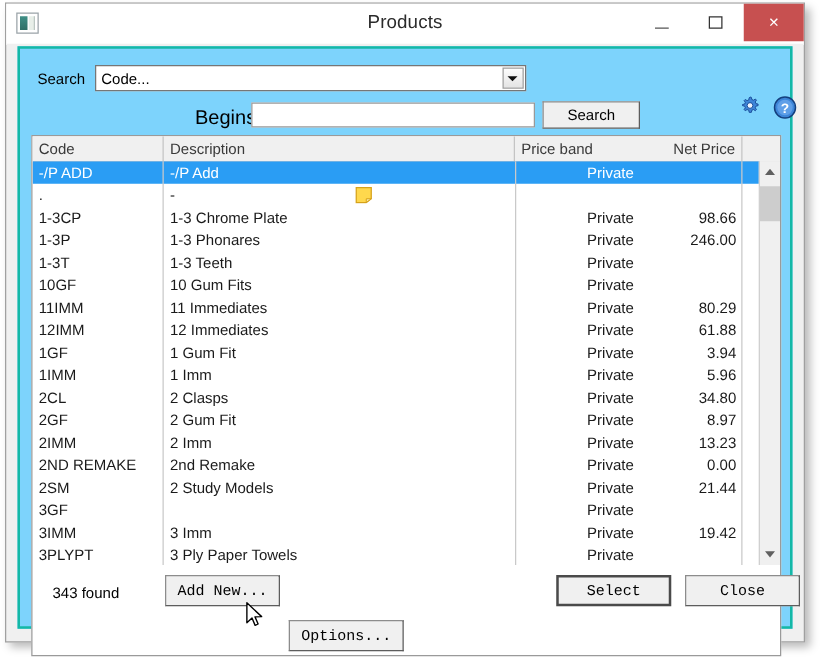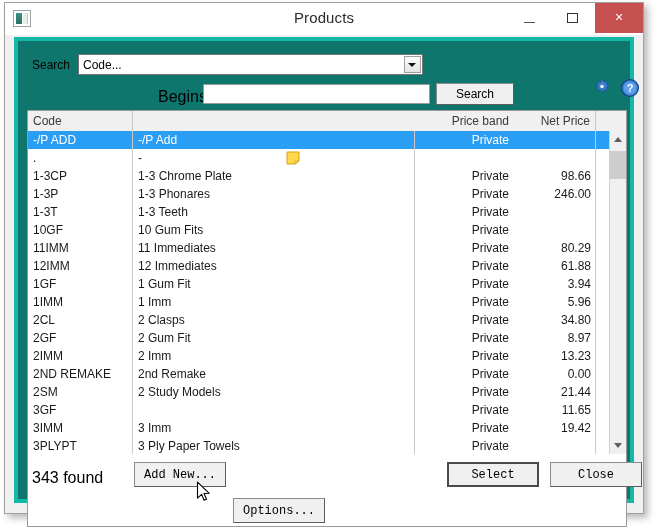--- a/index.html
+++ b/index.html
@@ -104,22 +104,22 @@
     font-family: "Liberation Sans", sans-serif;
   }
 
   
   #client {
     position: absolute;
     left: 9px;
     top: 34px;
     width: 620px;
     height: 466px;
-    background: #0f766e;
-    border: 4px solid #14b8a6;
+    background: #7dd3fc;
+    border: 2px solid #14b8a6;
     box-sizing: border-box;
   }
 
   
   #label-search {
     position: absolute;
     left: 14px; top: 17px;
     font-size: 12px;
     color: #000;
   }
@@ -223,21 +223,21 @@
     color: #3a3a3a;
     box-sizing: border-box;
     border-right: 1px solid #c4c4c4;
     padding: 0 5px;
     overflow: hidden;
     white-space: nowrap;
     cursor: default;
   }
   .h-code { left: 0;   width: 105px; }
   .h-desc { left: 105px; width: 281px; }
-  .h-band { left: 386px; width: 100px; text-align: right; border-right: none !important; }
+  .h-band { left: 386px; width: 100px; border-right: none !important; }
   .h-net  { left: 486px; width: 82px; text-align: right; }
   .h-end  { left: 568px; width: 30px; border-right: none !important; }
 
   #grid-body {
     position: absolute;
     left: 0; top: 20px;
     width: 582px;
     height: 323px;
     overflow: hidden;
   }
@@ -316,22 +316,22 @@
     position: absolute;
     left: 0; top: 20px;
     width: 16px; height: 28px;
     background: #cdcdcd;
     cursor: default;
   }
 
   
   #found-label {
     position: absolute;
-    left: 14px; top: 428px;
-    font-size: 16px;
+    left: 26px; top: 428px;
+    font-size: 12px;
     color: #000;
   }
   .fbtn {
     position: absolute;
     top: 421px;
     height: 25px;
     font-family: Liberation Mono, monospace;
     font-size: 12px;
     color: #000;
     background: #f0f0f0;
@@ -406,20 +406,21 @@
         <circle cx="10" cy="10" r="8.4" fill="#3d85d8" stroke="#14407f" stroke-width="1.2"></circle>
         <circle cx="10" cy="10" r="6.2" fill="#5f9fe8"></circle>
         <text x="10" y="14.4" text-anchor="middle" font-family="Liberation Sans, sans-serif" font-size="11" font-weight="bold" fill="#ffffff">?</text>
       </svg>
     </div>
 
     <div id="grid">
 
       <div id="grid-header">
         <div class="hcell h-code">Code</div>
+        <div class="hcell h-desc">Description</div>
         <div class="hcell h-band">Price band</div>
         <div class="hcell h-net">Net Price</div>
         <div class="hcell h-end"></div>
       </div>
 
       <div id="grid-body">
           <div class="row selected">
             <div class="cell c-code">-/P ADD</div>
             <div class="cell c-desc">-/P Add</div>
             <div class="cell c-band">Private</div>
@@ -509,21 +510,20 @@
           </div>
           <div class="row">
             <div class="cell c-code">2SM</div>
             <div class="cell c-desc">2 Study Models</div>
             <div class="cell c-band">Private</div>
             <div class="cell c-net">21.44</div>
           </div>
           <div class="row">
             <div class="cell c-code">3GF</div>
             <div class="cell c-band">Private</div>
-            <div class="cell c-net">11.65</div>
           </div>
           <div class="row">
             <div class="cell c-code">3IMM</div>
             <div class="cell c-desc">3 Imm</div>
             <div class="cell c-band">Private</div>
             <div class="cell c-net">19.42</div>
           </div>
           <div class="row">
             <div class="cell c-code">3PLYPT</div>
             <div class="cell c-desc">3 Ply Paper Towels</div>

